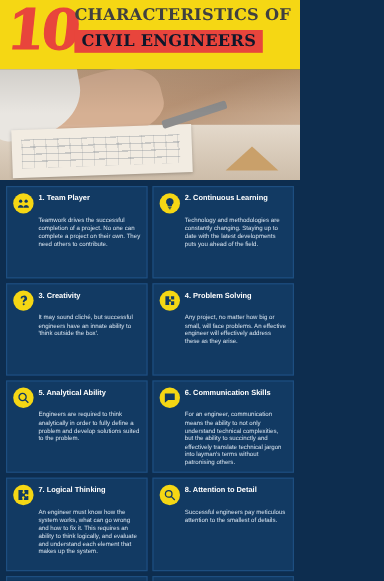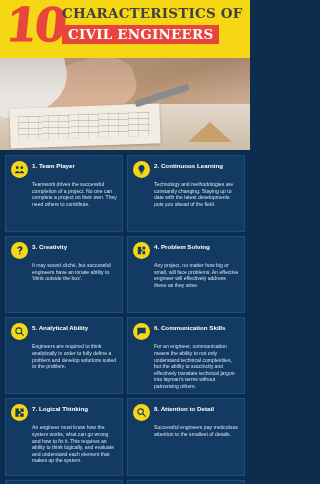--- a/index.html
+++ b/index.html
@@ -51,21 +51,21 @@
     font-size: 13.5px;
     line-height: 15px;
     color: #404040;
     letter-spacing: 0.2px;
     white-space: nowrap;
   }
   .title-line2 {
     margin-top: 4px;
     display: inline-block;
     background: #e8453c;
-    color: #ffffff;
+    color: #0f172a;
     font-family: "DejaVu Serif", serif;
     font-weight: bold;
     font-size: 13.5px;
     line-height: 16px;
     padding: 1px 6px 2px 6px;
     letter-spacing: 0.2px;
     white-space: nowrap;
   }
   
   .photo {

